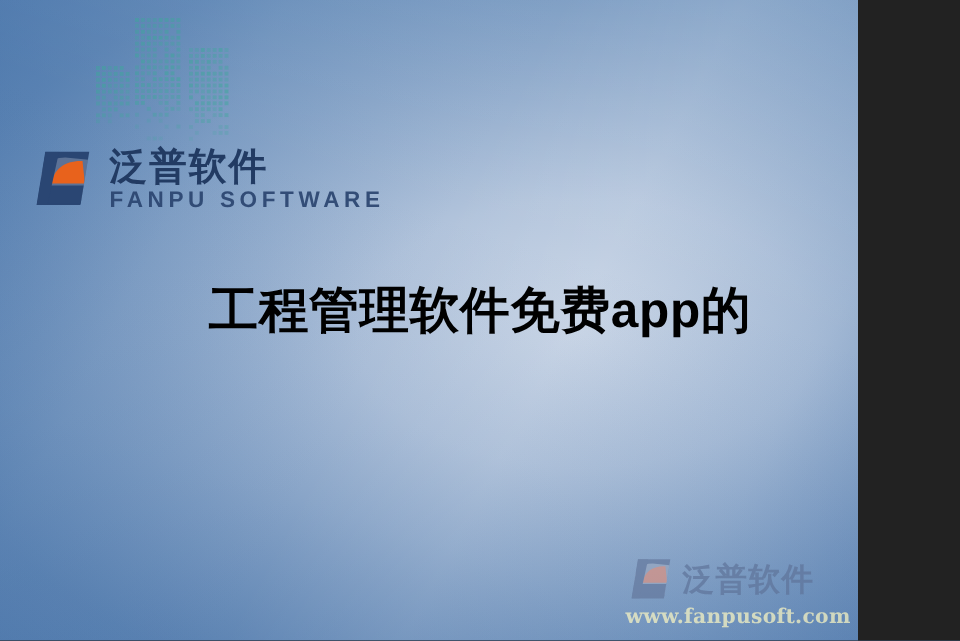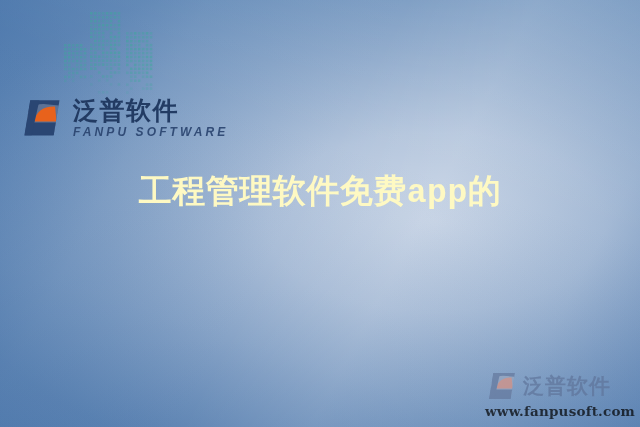--- a/index.html
+++ b/index.html
@@ -2,21 +2,21 @@
 <html><head>
 <meta charset="utf-8">
 <style>
   html, body {
     margin: 0;
     padding: 0;
     background: #222;
   }
   #stage {
     position: relative;
-    width: 640px;
+    width: 572px;
     height: 427px;
     overflow: hidden;
     font-family: "DejaVu Sans", "Liberation Sans", sans-serif;
     
     background-color: #5380b2;
   }
   
   .bg-layer {
     position: absolute;
     inset: 0;
@@ -79,39 +79,38 @@
   .logo-cn {
     font-family: "DejaVu Sans", "Liberation Sans", sans-serif;
     font-size: 25px;
     font-weight: 700;
     letter-spacing: 1.5px;
     color: #223b63;
     line-height: 1.0;
   }
   .logo-en {
     font-family: "Liberation Sans", "DejaVu Sans", sans-serif;
-    font-size: 12px;
+    font-size: 15px;
     font-weight: 600;
     letter-spacing: 3.1px;
     color: #2b4570;
     line-height: 1.0;
     margin-top: 3px;
     opacity: 0.92;
-    font-style: italic;
   }
 
   
   #headline {
     position: absolute;
     left: 0;
-    top: 172px;
+    top: 185px;
     width: 640px;
     text-align: center;
-    color: #fef9c3;
-    font-family: Liberation Mono, monospace;
+    color: #000000;
+    font-family: Liberation Sans, sans-serif;
     font-weight: 700;
     font-size: 33px;
     line-height: 1.36;
     letter-spacing: 0.5px;
   }
   #headline .hl-line { display: block; white-space: nowrap; }
 
   
   #watermark {
     position: absolute;
@@ -132,21 +131,21 @@
     font-weight: 700;
     letter-spacing: 1px;
     color: #5f749a;
     line-height: 1.0;
   }
   .wm-url {
     font-family: "DejaVu Serif", "Liberation Serif", serif;
     font-size: 13.5px;
     font-weight: 700;
     letter-spacing: 0.2px;
-    color: #000000;
+    color: #fef9c3;
     text-align: center;
     margin-top: 3px;
     width: 146px;
   }
 </style>
 </head>
 <body>
 
 <div id="stage">
 

